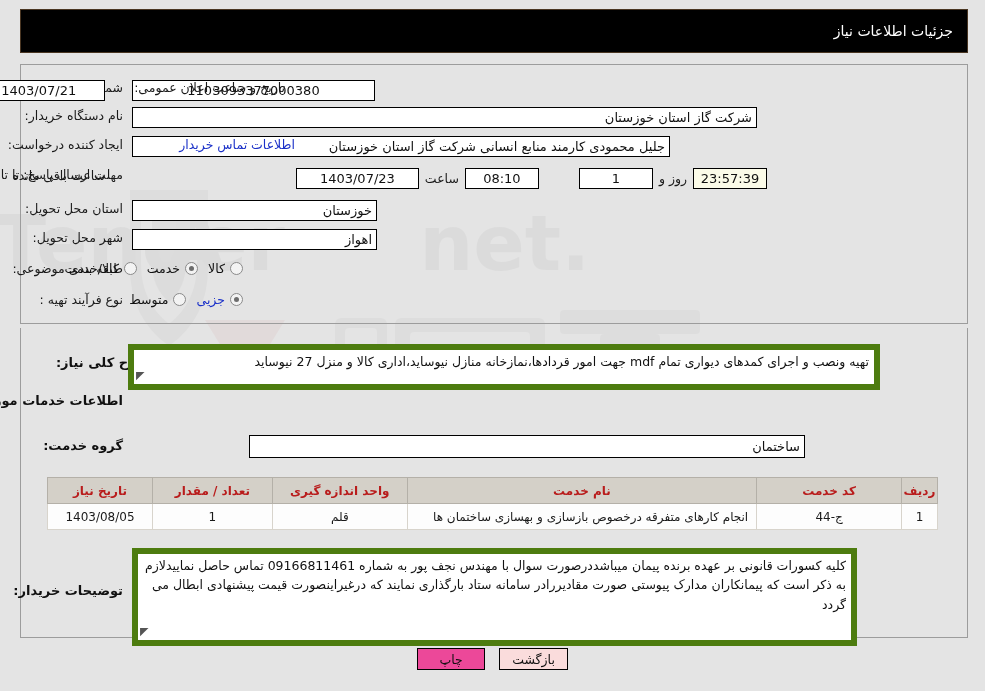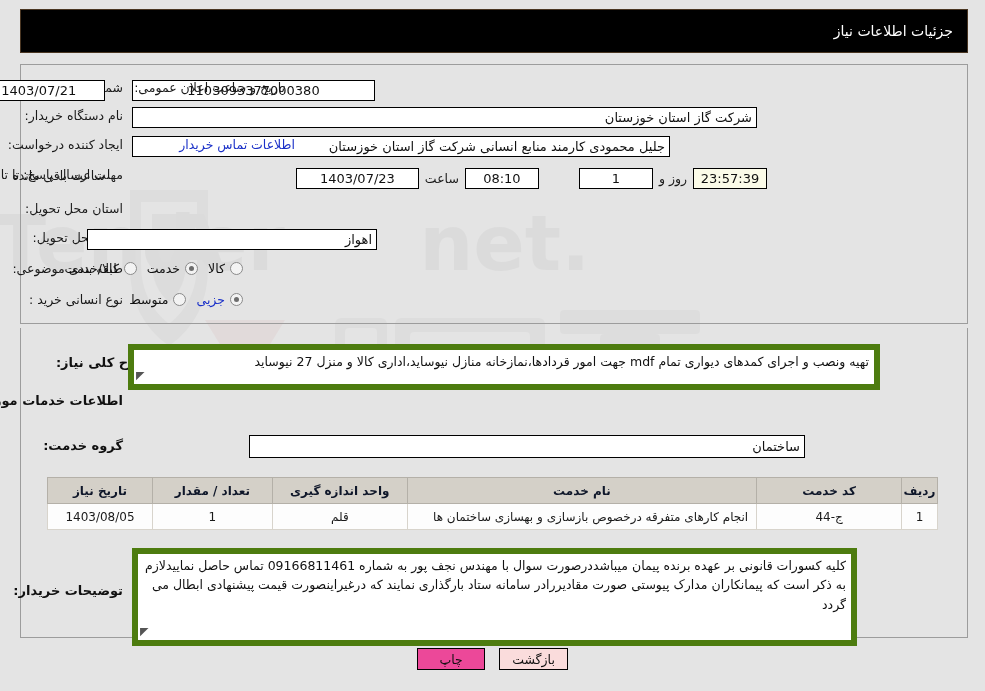--- a/index.html
+++ b/index.html
@@ -148,21 +148,21 @@
     left: 47px; top: 477px;
     width: 891px;
     border-collapse: collapse;
     background: #ffffff;
     z-index: 4;
     font-size: 12px;
   }
   table.grid th {
     background: #d4d0c8;
     border: 1px solid #b4b0a8;
-    color: #0f172a;
+    color: #b91c1c;
     font-weight: bold;
     height: 26px;
     font-size: 12px;
   }
   table.grid td {
     border: 1px solid #d8d4cc;
     background: #fdfdfd;
     color: #1a1a1a;
     height: 26px;
     text-align: center;
@@ -272,26 +272,29 @@
     <span class="lbl" style="margin:0 6px;">ساعت</span>
     <span class="txtbox" style="width:123px;">1403/07/23</span>
   </div>
   <div class="row" style="right:880px; top:168px;">
     <span class="lbl">ساعت باقی مانده</span>
   </div>
 
   <div class="row" style="right:862px; top:201px;">
     <span class="lbl">استان محل تحویل:</span>
   </div>
+  <div class="row" style="right:608px; top:200px;">
+    <span class="txtbox rt" style="width:245px;">خوزستان</span>
+  </div>
 
   <div class="row" style="right:862px; top:230px;">
     <span class="lbl">شهر محل تحویل:</span>
   </div>
   <div class="row" style="right:608px; top:229px;">
-    <span class="txtbox rt" style="width:290px;">اهواز</span>
+    <span class="txtbox rt" style="width:245px;">اهواز</span>
   </div>
 
   <div class="row" style="right:862px; top:261px;">
     <span class="lbl">طبقه بندی موضوعی:</span>
   </div>
   <div class="row" style="right:742px; top:261px;">
     <span class="opt">
       <span class="radio"></span>
       <span>کالا</span>
     </span>
@@ -299,21 +302,21 @@
       <span class="radio on"></span>
       <span>خدمت</span>
     </span>
     <span class="opt">
       <span class="radio"></span>
       <span>کالا/خدمت</span>
     </span>
   </div>
 
   <div class="row" style="right:862px; top:292px;">
-    <span class="lbl">نوع انسانی خرید :</span>
+    <span class="lbl">نوع فرآیند تهیه :</span>
   </div>
   <div class="row" style="right:742px; top:292px;">
     <span class="opt blue">
       <span class="radio on"></span>
       <span>جزیی</span>
     </span>
     <span class="opt">
       <span class="radio"></span>
       <span>متوسط</span>
     </span>

